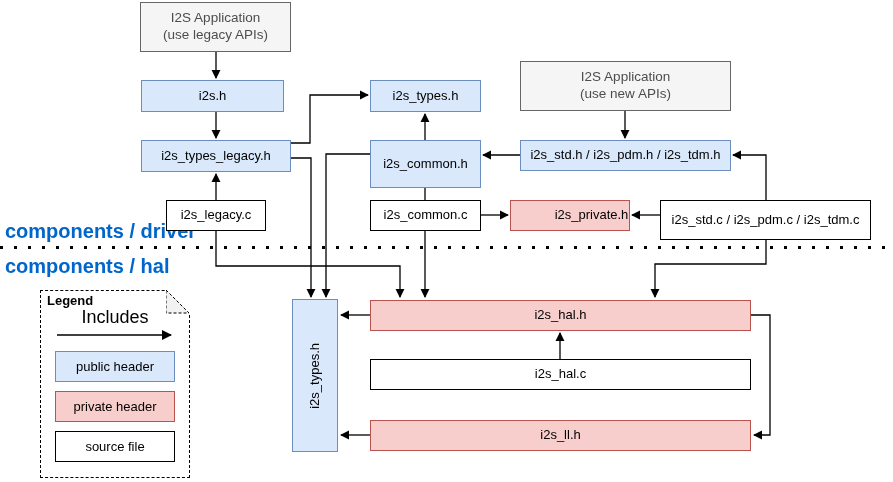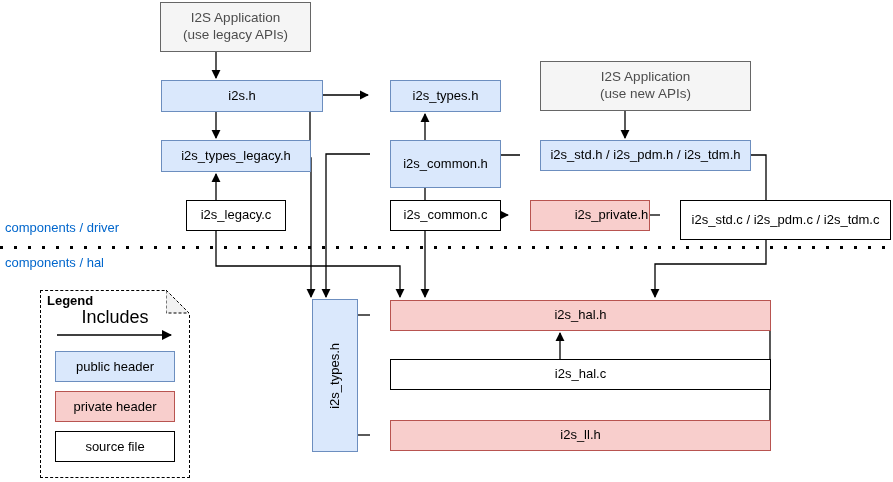--- a/index.html
+++ b/index.html
@@ -12,32 +12,32 @@
   #edge-layer {
     position:absolute; left:0; top:0; width:893px; height:482px;
     z-index:1; pointer-events:none;
   }
   #edge-layer polyline { fill:none; stroke:#000000; stroke-width:1.3; }
 
   .node {
     position:absolute; z-index:2; box-sizing:border-box;
     display:flex; align-items:center; justify-content:center;
     border:1px solid #000; font-size:13px; color:#000;
-    text-align:center; line-height:1.25; white-space:nowrap;margin-left:20px;
+    text-align:center; line-height:1.25; white-space:nowrap;
   }
   .node.pub  { background:#dae8fc; border-color:#6c8ebf; }
   .node.priv { background:#f8cecc; border-color:#b85450; }
   .node.src  { background:#ffffff; border-color:#000000; }
   .node.app  { background:#f5f5f5; border-color:#666666; color:#4d4d4d;
                flex-direction:column; font-size:13.5px; }
   .node.vert span { writing-mode:vertical-rl; transform:rotate(180deg); }
 
   .section-label {
     position:absolute; z-index:2; left:5px;
-    font-size:13px; font-weight:normal; color:#0066cc; white-space:nowrap;
+    font-size:20px; font-weight:bold; color:#0066cc; white-space:nowrap;
   }
   .divider {
     position:absolute; z-index:0; left:0; top:246px; width:893px; height:3px;
     background:repeating-linear-gradient(to right,#000 0,#000 3px,transparent 3px,transparent 14px);
   }
 
   .legend {
     position:absolute; z-index:2; left:40px; top:290px; width:150px; height:188px;
     box-sizing:border-box; border:1px dashed #000; background:#ffffff;
   }
@@ -96,21 +96,21 @@
 
   <div class="section-label" style="top:220px;">components / driver</div>
   <div class="divider"></div>
   <div class="section-label" style="top:255px;">components / hal</div>
 
   <div class="node app" style="left:140px;top:2px;width:151px;height:50px;">
     <span>I2S Application</span>
     <span>(use legacy APIs)</span>
   </div>
 
-  <div class="node pub" style="left:141px;top:80px;width:162px;height:32px;">
+  <div class="node pub" style="left:141px;top:80px;width:143px;height:32px;">
     <span>i2s.h</span>
   </div>
 
   <div class="node pub" style="left:141px;top:140px;width:150px;height:32px;">
     <span>i2s_types_legacy.h</span>
   </div>
 
   <div class="node src" style="left:166px;top:200px;width:100px;height:31px;">
     <span>i2s_legacy.c</span>
   </div>

